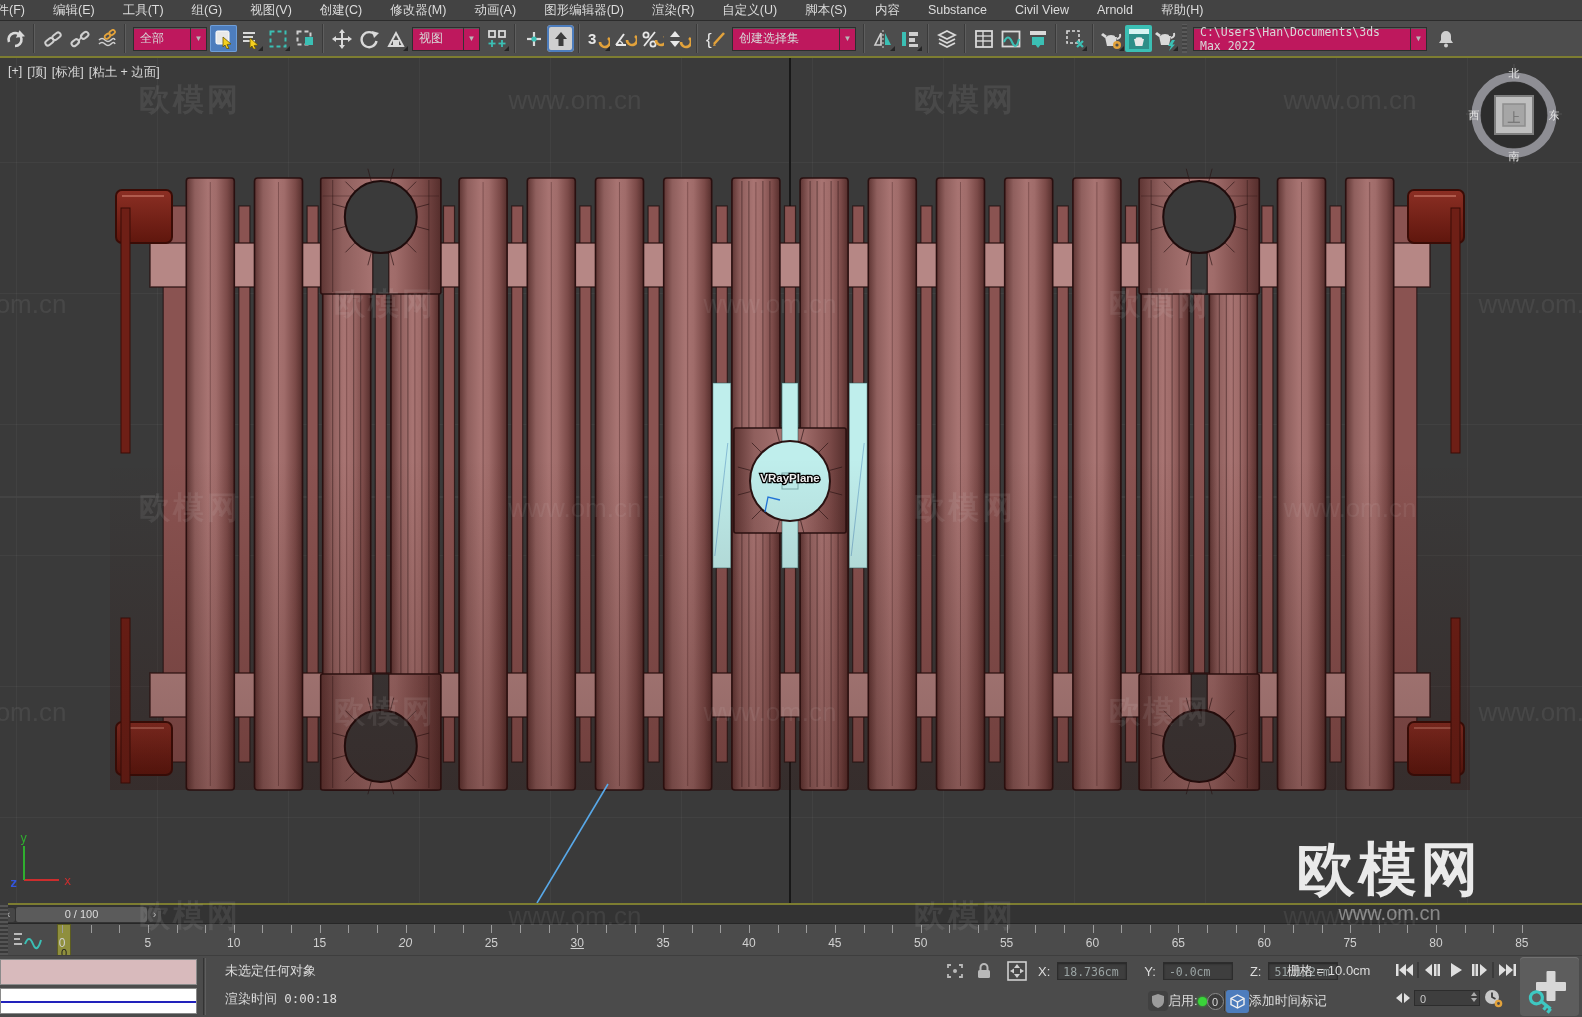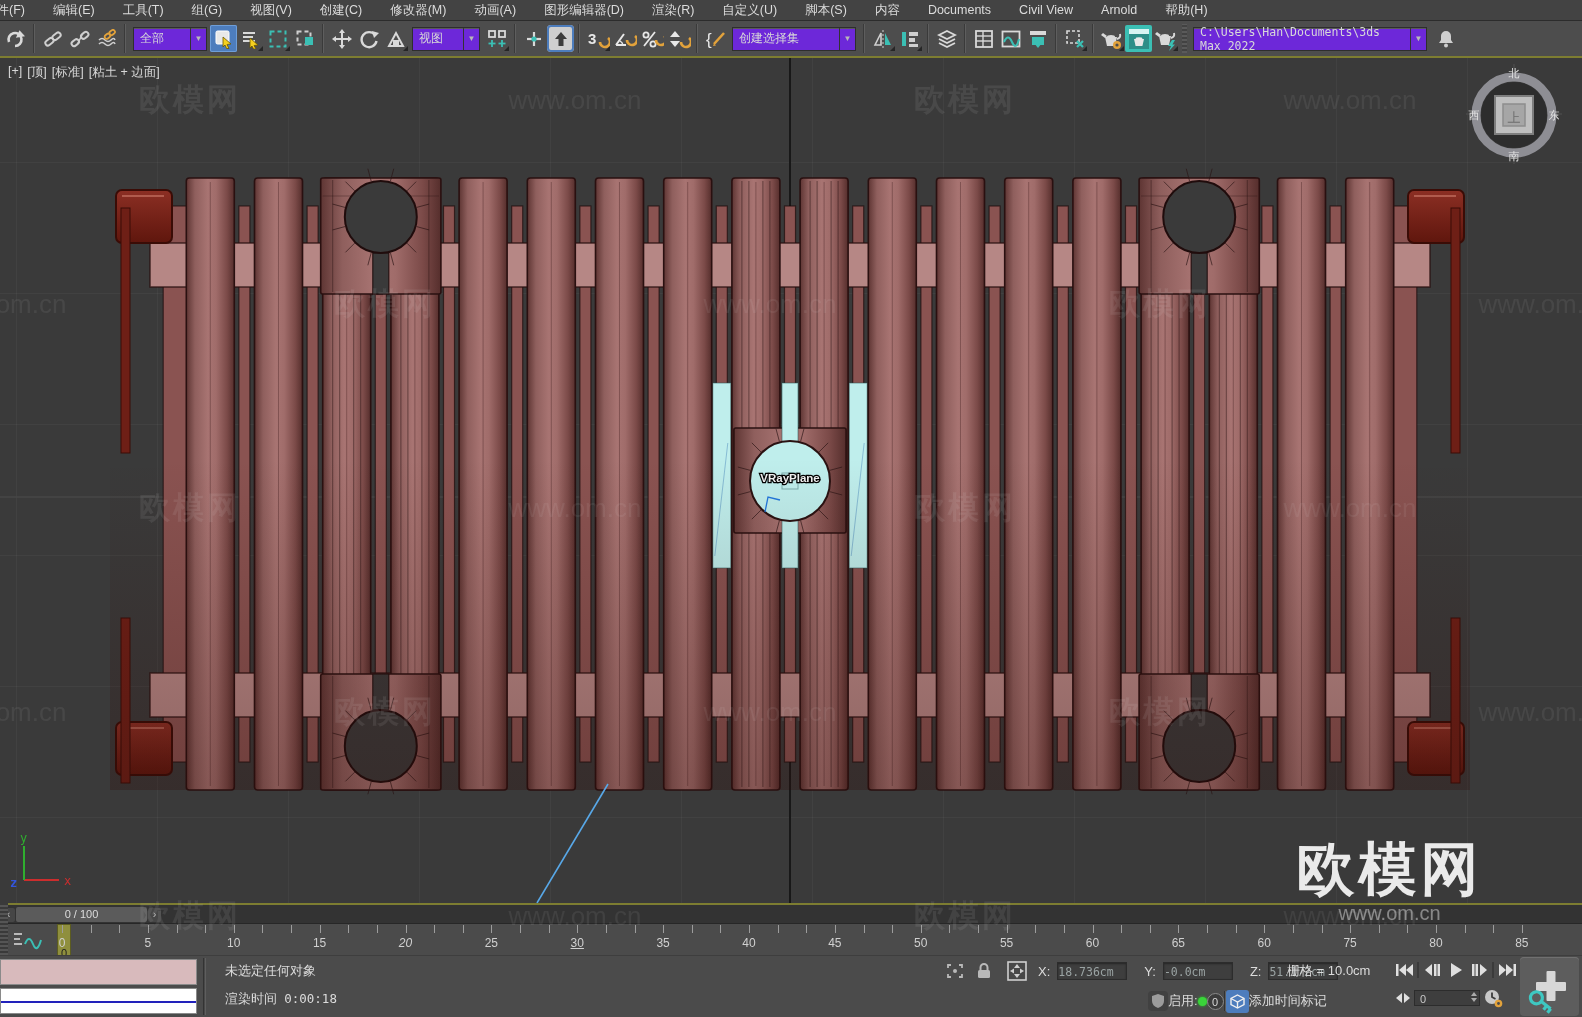--- a/index.html
+++ b/index.html
@@ -20,21 +20,21 @@
   .tbtn{width:27px;height:27px;display:flex;align-items:center;justify-content:center;
         position:relative;border-radius:2px;flex:0 0 auto;}
   .tbtn.active-blue{background:#4d7dbd;box-shadow:inset 0 0 0 1px #6e9ed8;}
   .tbtn.active-light{background:#cfcfcf;box-shadow:0 0 0 2px #4d7dbd inset;border-radius:4px;}
   .tbtn.fly::after{content:"";position:absolute;right:1px;bottom:1px;
         border-left:5px solid transparent;border-bottom:5px solid #262626;}
   .tsep{width:2px;height:29px;margin:0 4px;flex:0 0 auto;
         background:linear-gradient(90deg,#3a3a3a 0 1px,#5e5e5e 1px 2px);}
   .tdot{width:5px;height:29px;margin:0 3px;flex:0 0 auto;
         background:repeating-linear-gradient(0deg,#5a5a5a 0 2px,#424242 2px 4px);}
-  .tdrop{height:22px;background:#6d28d9;border:1px solid #2e2e2e;
+  .tdrop{height:22px;background:#be185d;border:1px solid #2e2e2e;
          box-shadow:inset 0 1px 0 #5a5a5a;display:flex;align-items:center;
          color:#d8d8d8;font-size:12px;margin:0 3px;flex:0 0 auto;}
   .tdrop .dtext{padding:0 6px;flex:1;}
   .tdrop .darr{width:15px;height:100%;display:flex;align-items:center;justify-content:center;
          color:#b8b8b8;font-size:8px;border-left:1px solid #333;}
   #path-field{width:232px;font-family:"DejaVu Sans Mono","Liberation Mono",monospace;font-size:11.5px;}
   
   #viewport{left:0;top:58px;width:1582px;height:845px;background:#3a3a3a;overflow:hidden;
     background-image:
       repeating-linear-gradient(90deg,transparent 0 130px,rgba(255,255,255,.035) 130px 131px),
@@ -76,21 +76,21 @@
   #swatch-pink{left:0;top:3px;width:197px;height:26px;background:#d8babc;border:1px solid #8a8a8a;box-sizing:border-box;}
   #swatch-white{left:0;top:32px;width:197px;height:26px;background:#ffffff;border:1px solid #8a8a8a;box-sizing:border-box;}
   #swatch-white .bline{position:absolute;left:0;top:12px;width:100%;height:2px;background:#2222bb;}
   #sb-sep{left:203px;top:2px;width:3px;height:57px;
           background:linear-gradient(90deg,#333 0 1px,#5e5e5e 2px 3px);}
   .sb-text{white-space:nowrap;}
   #coord-group{left:945px;top:4px;height:22px;display:flex;align-items:center;gap:7px;}
   .cfield{width:70px;height:18px;background:#3e3e3e;border:1px solid #2c2c2c;
           box-shadow:inset 0 1px 2px rgba(0,0,0,.4);color:#9aa3a3;
           font-family:"DejaVu Sans Mono","Liberation Mono",monospace;font-size:11.5px;
-          line-height:18px;box-sizing:border-box;}
+          line-height:18px;padding-left:5px;box-sizing:border-box;}
   #autokey-row{left:1148px;top:33px;height:24px;display:flex;align-items:center;}
   #green-dot{width:9px;height:9px;border-radius:50%;background:#3ad43a;box-shadow:0 0 3px #2c2;}
   #zero-badge{width:17px;height:17px;border-radius:50%;background:#3c3c3c;border:1px solid #8a8a8a;
           color:#d8d8d8;font-size:11px;text-align:center;line-height:17px;box-sizing:border-box;}
   #cube-btn{width:23px;height:23px;border-radius:3px;background:#4d7dbd;display:flex;
           align-items:center;justify-content:center;}
   #playback{left:1393px;top:2px;width:124px;height:58px;}
   .pb-row{position:absolute;left:0;display:flex;align-items:center;gap:1px;}
   .pbtn{width:23px;height:19px;display:flex;align-items:center;justify-content:center;}
   #frame-spin{width:66px;height:16px;background:#3e3e3e;border:1px solid #2c2c2c;color:#c8c8c8;
@@ -113,21 +113,21 @@
       <div class="menu-item">组(G)</div>
       <div class="menu-item">视图(V)</div>
       <div class="menu-item">创建(C)</div>
       <div class="menu-item">修改器(M)</div>
       <div class="menu-item">动画(A)</div>
       <div class="menu-item">图形编辑器(D)</div>
       <div class="menu-item">渲染(R)</div>
       <div class="menu-item">自定义(U)</div>
       <div class="menu-item">脚本(S)</div>
       <div class="menu-item">内容</div>
-      <div class="menu-item">Documents</div>
+      <div class="menu-item">Substance</div>
       <div class="menu-item">Civil View</div>
       <div class="menu-item">Arnold</div>
       <div class="menu-item">帮助(H)</div>
     </div>
 
 <div id="toolbar" class="abs">
   <div class="tbtn">
     <svg width="20" height="20" viewBox="0 0 20 20">
           <path d="M3 13 A6.5 6.5 0 1 1 9 17" fill="none" stroke="#d9d9d9" stroke-width="2.6"></path>
           <polygon points="1,8 9,9 3,16" fill="#d9d9d9" transform="translate(9,-5) rotate(40 5 12)"></polygon>

